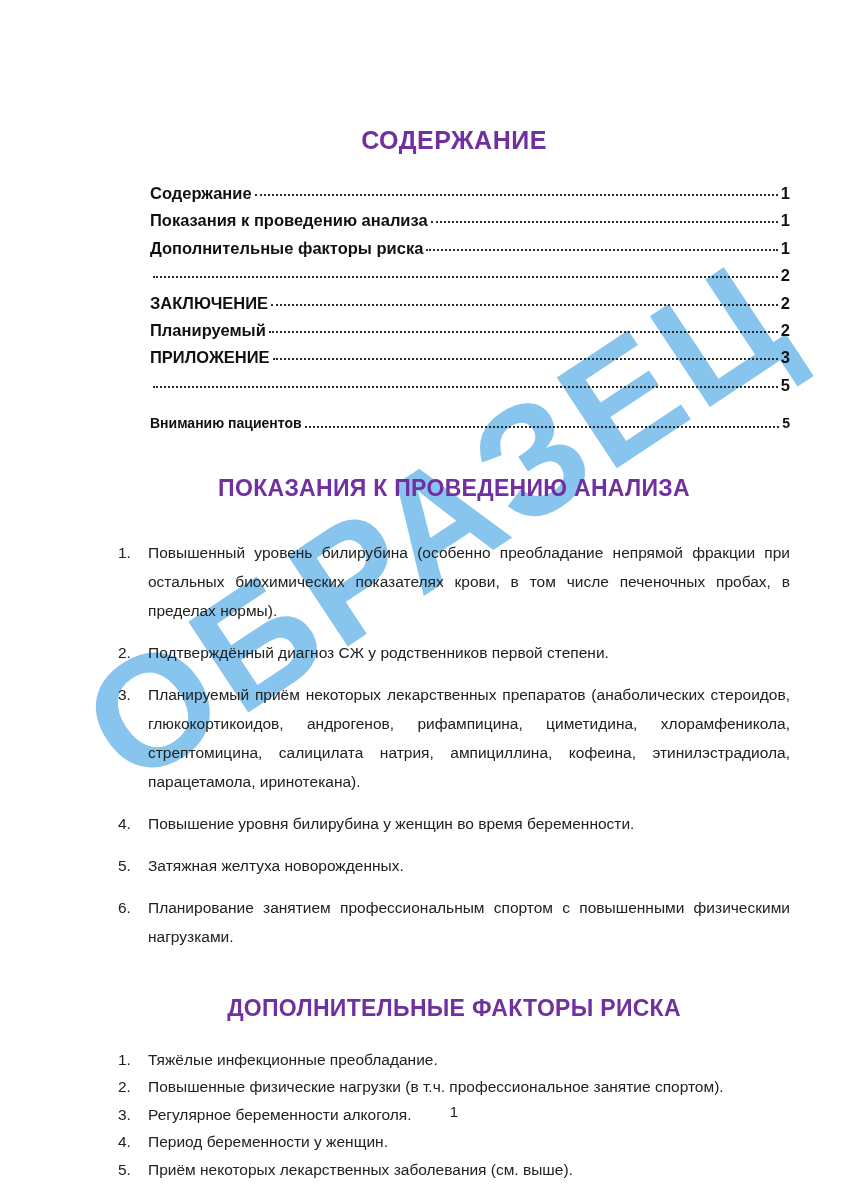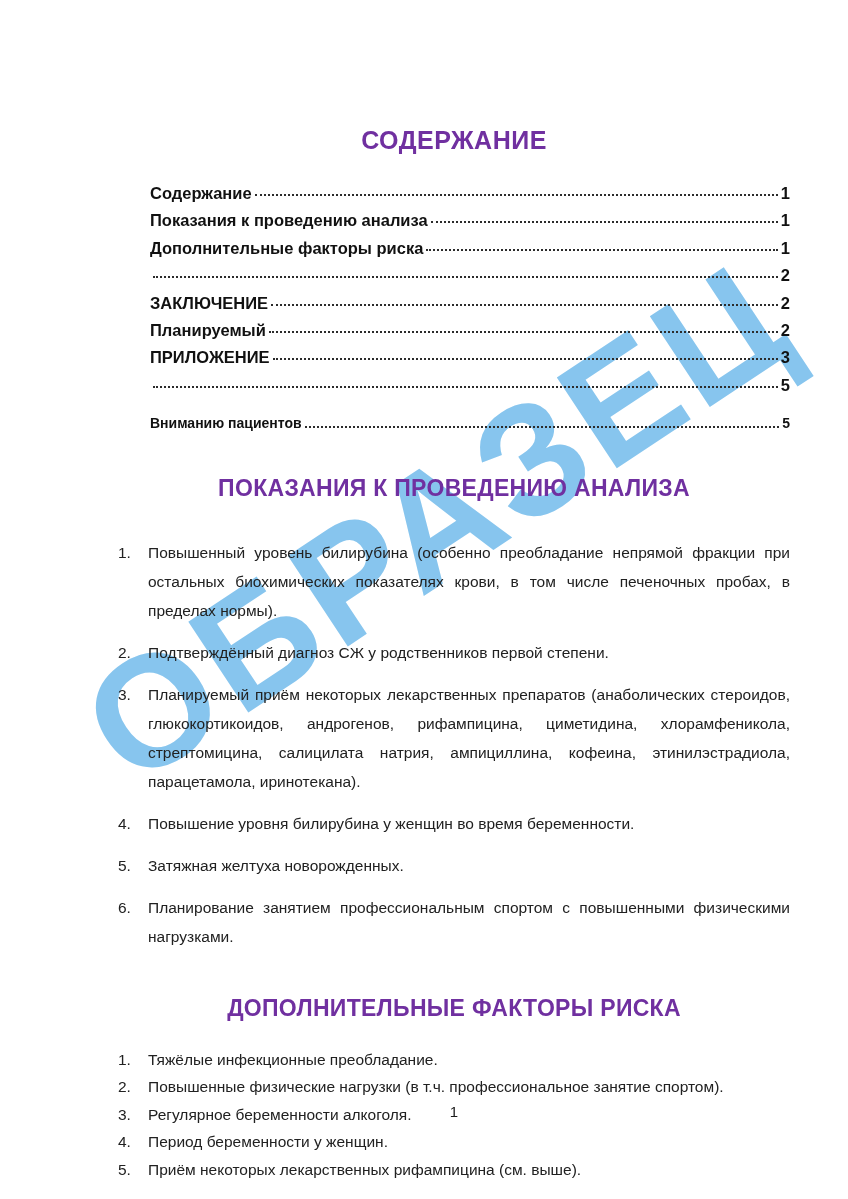--- a/index.html
+++ b/index.html
@@ -208,21 +208,21 @@
           <li class="num-item">
             <span class="num">3.</span>
             <span class="txt">Регулярное беременности алкоголя.</span>
           </li>
           <li class="num-item">
             <span class="num">4.</span>
             <span class="txt">Период беременности у женщин.</span>
           </li>
           <li class="num-item">
             <span class="num">5.</span>
-            <span class="txt">Приём некоторых лекарственных рифампицина (см. выше).</span>
+            <span class="txt">Приём некоторых лекарственных заболевания (см. выше).</span>
           </li>
         </ol>
       </div>
 
   </div>
 
   <div class="page-number">1</div>
 
 </div>
 

